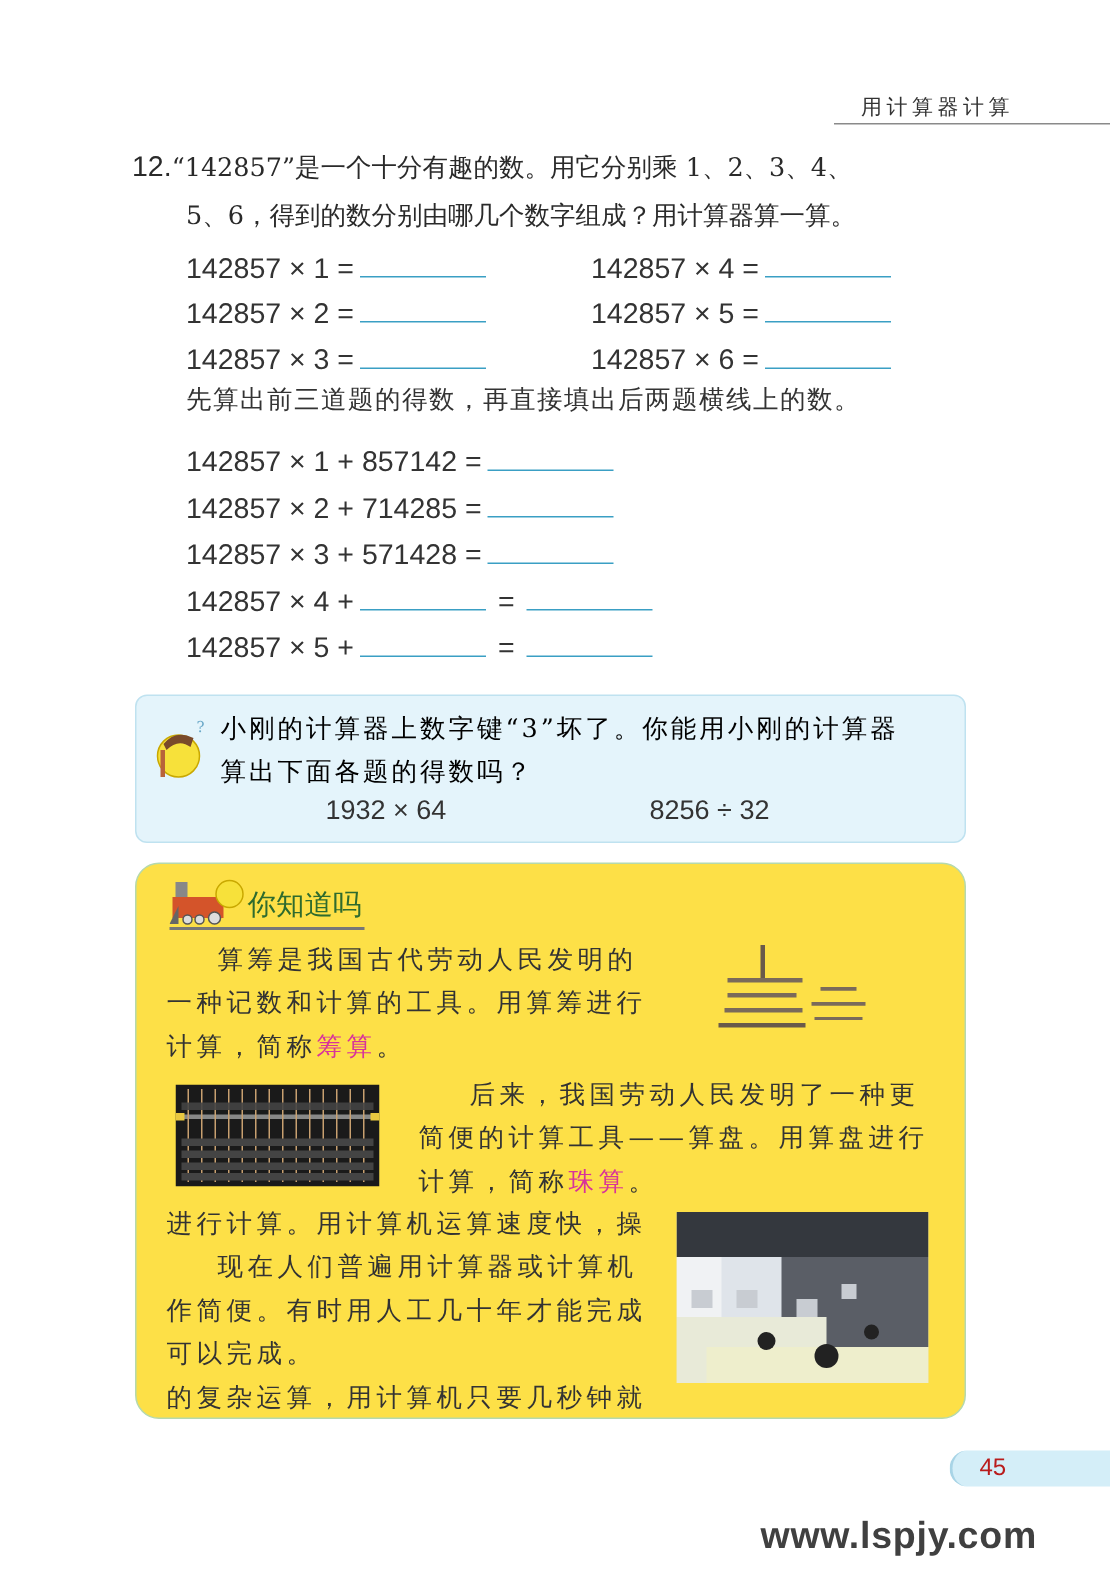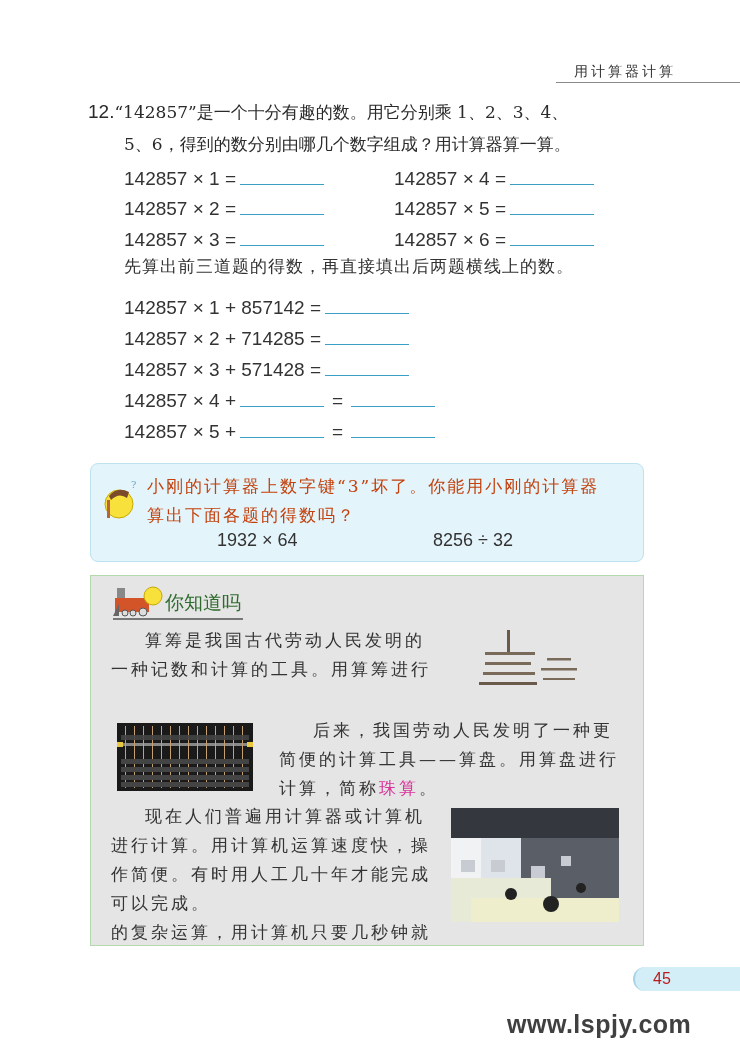--- a/index.html
+++ b/index.html
@@ -9,24 +9,24 @@
   }
   .header { position: absolute; left: 556px; top: 62px; width: 184px; height: 20px; border-bottom: 1.5px solid #8a8a8a; }
   .header span { font-size: 14px; letter-spacing: 3px; color: #333; position: absolute; left: 6px; top: 1px; margin-left: 12px; }
   .q { position: absolute; left: 88px; top: 96px; width: 570px; font-size: 17px; line-height: 32px; }
   .q .num { font-family: "Liberation Sans", sans-serif; font-size: 19px; }
   .q .l2 { padding-left: 36px; }
   .row { position: absolute; font-family: "Liberation Sans", sans-serif; font-size: 19px; color: #333; height: 28px; line-height: 28px; white-space: nowrap; }
   .blank { display: inline-block; width: 84px; border-bottom: 1.5px solid #3a9fc4; height: 20px; vertical-align: baseline; margin-left: 4px; }
   .note { position: absolute; left: 124px; top: 255px; font-size: 17px; color: #333; letter-spacing: 1px; }
   .tipbox { position: absolute; left: 90px; top: 463px; width: 552px; height: 97px; background: #e4f4fb; border: 1.5px solid #bfe2f0; border-radius: 8px; }
-  .tip-text { position: absolute; left: 56px; top: 8px; width: 490px; font-size: 17px; line-height: 29px; letter-spacing: 2px; color: #c2410c; }
+  .tip-text { position: absolute; left: 56px; top: 8px; width: 490px; font-size: 17px; line-height: 29px; letter-spacing: 2px; color: #000000; }
   .tip-exp { position: absolute; top: 66px; font-family: "Liberation Sans", sans-serif; font-size: 18px; color: #333; }
   .chick { position: absolute; left: 10px; top: 14px; width: 36px; height: 42px; }
-  .greenbox { position: absolute; left: 90px; top: 575px; width: 552px; height: 369px; background: #e5e5e5; border: 1.5px solid #b5d9ad; border-radius: 0; }
+  .greenbox { position: absolute; left: 90px; top: 575px; width: 552px; height: 369px; background: #fde047; border: 1.5px solid #b5d9ad; border-radius: 16px; }
   .gtitle { position: absolute; left: 22px; top: 8px; height: 34px; width: 130px; border-bottom: 2px solid #777; }
   .gtitle span { position: absolute; left: 52px; top: 6px; font-family: "DejaVu Sans", sans-serif; font-size: 19px; color: #2e6b2e; }
   .para { position: absolute; font-size: 17px; line-height: 29px; letter-spacing: 3px; color: #333; }
   .pink { color: #d8339a; }
   .photo { position: absolute; }
   .pagebar { position: absolute; left: 633px; top: 967px; width: 107px; height: 24px; background: #d4eef8; border-radius: 12px 0 0 12px; border-left: 2px solid #a8d4e6; }
   .pagebar span { position: absolute; left: 18px; top: 3px; font-family: "Liberation Sans", sans-serif; font-size: 16px; color: #b91c1c; }
   .water { position: absolute; left: 507px; top: 1010px; font-family: "Liberation Sans", sans-serif; font-weight: bold; font-size: 25px; color: #404040; letter-spacing: 0.5px; }
 </style>
 </head>
@@ -81,20 +81,21 @@
         <circle cx="20" cy="29" r="3" fill="#ddd" stroke="#555"></circle>
         <circle cx="30" cy="28" r="4" fill="#ddd" stroke="#555"></circle>
       <circle cx="40" cy="12" r="9" fill="#f7e13a" stroke="#c9a800"></circle>
     </svg>
     <span>你知道吗</span>
   </div>
 
   <div class="para" style="left:20px;top:50px;width:340px">
     <div style="text-indent:34px">算筹是我国古代劳动人民发明的</div>
     <div>一种记数和计算的工具。用算筹进行</div>
+    <div><span>计算，简称</span><span class="pink">筹算</span><span>。</span></div>
   </div>
 
   <svg class="photo" style="left:386px;top:50px" width="110" height="64" viewBox="0 0 110 64">
     <rect x="30" y="4" width="3" height="22" fill="#6a5a4a"></rect>
     <rect x="8" y="26" width="50" height="3" fill="#7a6a5a"></rect>
     <rect x="8" y="36" width="46" height="3" fill="#7a6a5a"></rect>
     <rect x="6" y="46" width="52" height="3" fill="#7a6a5a"></rect>
     <rect x="2" y="56" width="58" height="3" fill="#6a5a4a"></rect>
     <rect x="70" y="32" width="24" height="2.5" fill="#7a6a5a"></rect>
     <rect x="64" y="42" width="36" height="2.5" fill="#7a6a5a"></rect>
@@ -131,22 +132,22 @@
     </g>
   </svg>
 
   <div class="para" style="left:188px;top:140px;width:350px">
     <div style="text-indent:34px">后来，我国劳动人民发明了一种更</div>
     <div>简便的计算工具——算盘。用算盘进行</div>
     <div><span>计算，简称</span><span class="pink">珠算</span><span>。</span></div>
   </div>
 
   <div class="para" style="left:20px;top:226px;width:340px">
+    <div>进行计算。用计算机运算速度快，操</div>
     <div style="text-indent:34px">现在人们普遍用计算器或计算机</div>
-    <div>进行计算。用计算机运算速度快，操</div>
     <div>作简便。有时用人工几十年才能完成</div>
     <div>可以完成。</div>
     <div>的复杂运算，用计算机只要几秒钟就</div>
   </div>
 
   <svg class="photo" style="left:360px;top:232px" width="168" height="114" viewBox="0 0 168 114">
     <rect width="168" height="114" fill="#dfe4ea"></rect>
     <polygon points="0,0 168,0 168,30 0,30" fill="#34383e"></polygon>
     <rect x="0" y="30" width="30" height="40" fill="#f0f2f4"></rect>
     <rect x="70" y="30" width="98" height="60" fill="#5a5e66"></rect>

